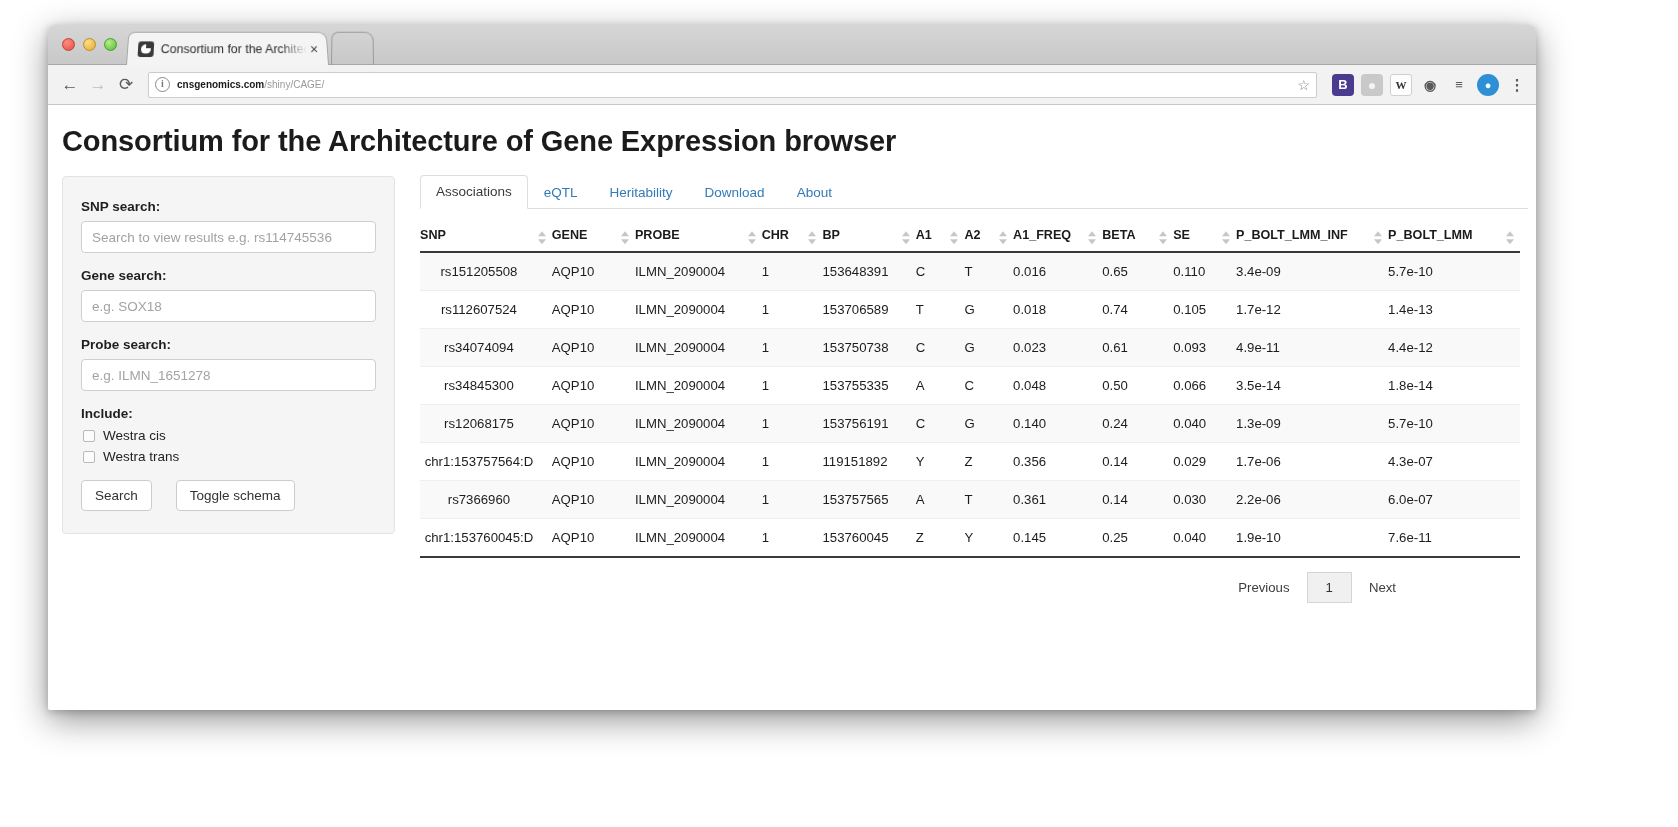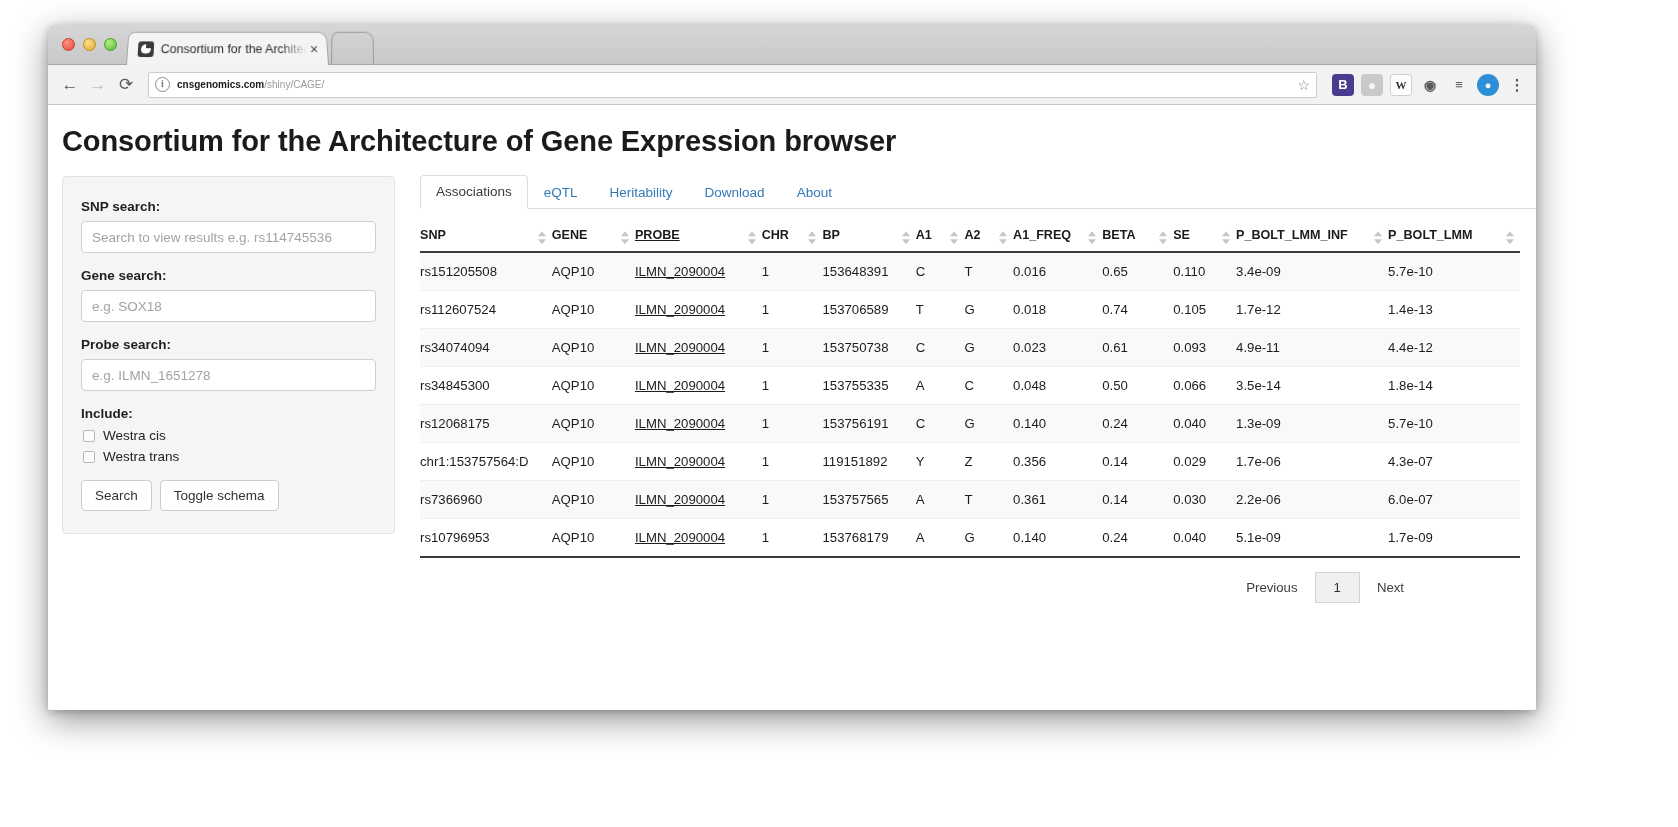--- a/index.html
+++ b/index.html
@@ -169,29 +169,29 @@
   .check-row {
     display: flex; align-items: center;
     margin-bottom: 6px; font-size: 13.5px; color: #222;
   }
   .check-row input[type=checkbox] {
     width: 12px; height: 12px; margin: 0 8px 0 2px;
     -webkit-appearance: none; appearance: none;
     border: 1px solid #b9b9b9; border-radius: 2px;
     background: #fcfcfc; flex: 0 0 12px;
   }
-  #sidebar-buttons { margin-top: 16px; display: flex; gap: 8px; }
+  #sidebar-buttons { margin-top: 16px; display: flex; gap: 24px; }
   .btn-default {
     background: #ffffff; border: 1px solid #cccccc; border-radius: 4px;
     font-size: 13.5px; color: #333; padding: 7px 13px; cursor: pointer;
     font-family: "Liberation Sans", sans-serif;
   }
 
   
-  #main { flex: 1 1 auto; margin-left: 25px; min-width: 0; }
+  #main { flex: 1 1 auto; margin-left: 25px; padding-right: 8px; min-width: 0; }
   #tabs {
     display: flex; align-items: flex-end;
     border-bottom: 1px solid #dddddd;
     height: 33px;
   }
   .nav-tab {
     font-size: 13.5px; color: #337ab7; cursor: pointer;
     padding: 8px 15px; line-height: 16px;
     border: 1px solid transparent; border-bottom: none;
     position: relative; top: 1px;
@@ -230,22 +230,22 @@
 
   table.dt tbody td {
     padding: 11px 14px 11px 0; white-space: nowrap;
     border-bottom: 1px solid #eeeeee; overflow: hidden;
   }
   table.dt tbody tr:nth-child(odd)  { background: #f9f9f9; }
   table.dt tbody tr:nth-child(even) { background: #ffffff; }
   table.dt tbody tr:last-child td { border-bottom: 2px solid #3a3a3a; }
 
   
-  .c-snp   { width: 130px; } .c-gene  { width: 82px; margin-left: 48px;  }
-  .c-probe { width: 125px; text-decoration: underline; } .c-chr   { width: 60px;  }
+  .c-snp   { width: 130px; text-align: center; } .c-gene  { width: 82px; margin-left: 48px;  }
+  .c-probe { width: 125px; } .c-chr   { width: 60px;  }
   .c-bp    { width: 92px;  } .c-a1    { width: 48px;  }
   .c-a2    { width: 48px;  } .c-freq  { width: 88px;  }
   .c-beta  { width: 70px;  } .c-se    { width: 62px;  }
   .c-pinf  { width: 150px; } .c-plmm  { width: 130px; margin-top: 21px; }
 
   
   #pagination {
     display: flex; justify-content: flex-end; align-items: center;
     margin-top: 14px; padding-right: 115px; gap: 0;
   }
@@ -454,32 +454,32 @@
                     <td class="c-bp">153757565</td>
                     <td class="c-a1">A</td>
                     <td class="c-a2">T</td>
                     <td class="c-freq">0.361</td>
                     <td class="c-beta">0.14</td>
                     <td class="c-se">0.030</td>
                     <td class="c-pinf">2.2e-06</td>
                     <td class="c-plmm">6.0e-07</td>
                   </tr>
                   <tr>
-                    <td class="c-snp">rs10796953</td>
-                    <td class="c-gene">AQP10</td>
-                    <td class="c-probe">ILMN_2090004</td>
-                    <td class="c-chr">1</td>
-                    <td class="c-bp">153768179</td>
-                    <td class="c-a1">A</td>
-                    <td class="c-a2">G</td>
-                    <td class="c-freq">0.140</td>
-                    <td class="c-beta">0.24</td>
+                    <td class="c-snp">chr1:153760045:D</td>
+                    <td class="c-gene">AQP10</td>
+                    <td class="c-probe">ILMN_2090004</td>
+                    <td class="c-chr">1</td>
+                    <td class="c-bp">153760045</td>
+                    <td class="c-a1">Z</td>
+                    <td class="c-a2">Y</td>
+                    <td class="c-freq">0.145</td>
+                    <td class="c-beta">0.25</td>
                     <td class="c-se">0.040</td>
-                    <td class="c-pinf">5.1e-09</td>
-                    <td class="c-plmm">1.7e-09</td>
+                    <td class="c-pinf">1.9e-10</td>
+                    <td class="c-plmm">7.6e-11</td>
                   </tr>
                 </tbody>
             </table>
           </div>
           <div id="pagination">
             <div class="pg">Previous</div>
             <div class="pg num">1</div>
             <div class="pg">Next</div>
           </div>
         </div>

